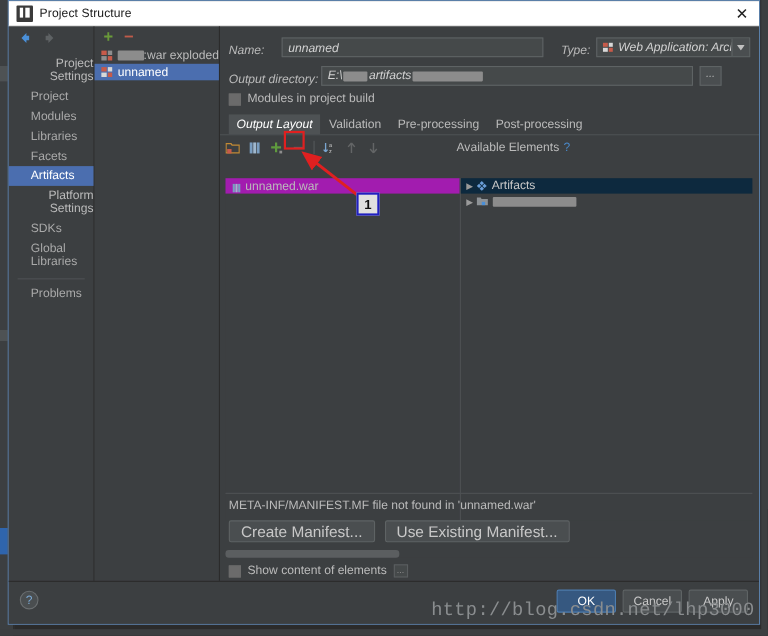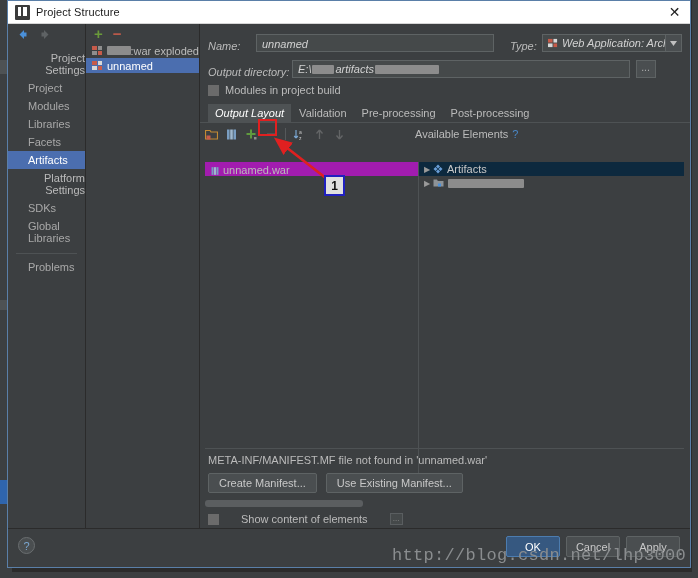--- a/index.html
+++ b/index.html
@@ -339,21 +339,21 @@
     border-top: 1px solid #4e5254;
     padding-top: 5px;
   }
   .manifest-msg {
     font-size: 11px; color: #bbbbbb; padding-left: 3px;
   }
   .btn {
     background: #4a4e50;
     border: 1px solid #5e6364;
     color: #c8c8c8;
-    font-size: 11px;
+    font-size: 14px;
     height: 20px;
     padding: 0 10px;
     box-sizing: border-box;
     cursor: pointer;
     border-radius: 2px;
   }
   .mani-btns { display:flex; gap: 9px; margin-top: 7px; padding-left: 3px;}
 
   .hscroll-wrap {
     position: absolute;
@@ -363,21 +363,21 @@
   }
   .hscroll-thumb {
     position: absolute; left: 0; top: 0;
     width: 158px; height: 7px;
     background: #5b5e60;
     border-radius: 3px;
   }
   .show-content {
     position: absolute;
     left: 8px; bottom: 4px;
-    display:flex; align-items:center; gap: 22px;
+    display:flex; align-items:center; gap: 6px;
   }
   .sc-ell {
     width: 13px; height: 12px;
     background: #45494a;
     border: 1px solid #5a5e60;
     color: #8e8e8e;
     font-size: 8px;
     line-height: 10px;
     text-align: center;
     box-sizing: border-box;

